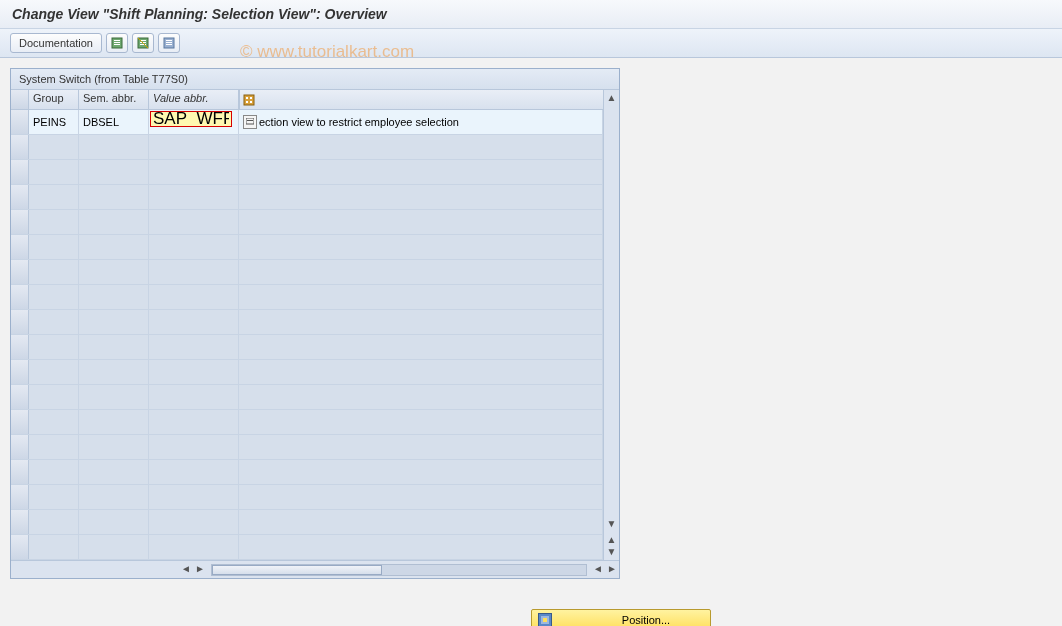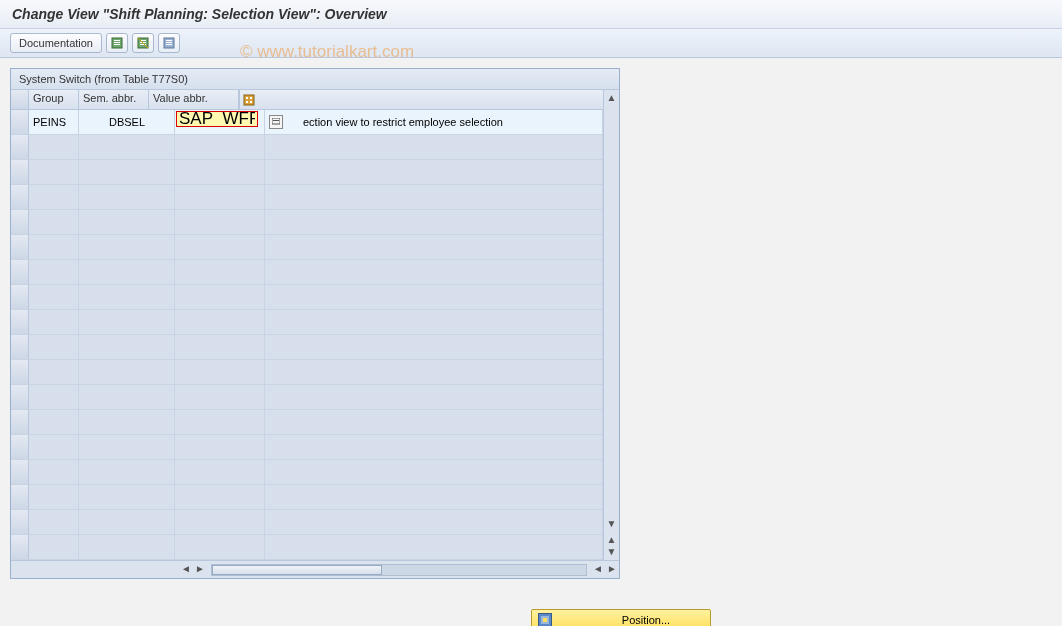--- a/index.html
+++ b/index.html
@@ -82,21 +82,21 @@
   .col {
     border-right: 1px solid #b8c7db;
     padding: 2px 4px;
     font-size: 11px;
     color: #333;
     overflow: hidden;
     white-space: nowrap;
   }
   .col-group { width: 50px; }
   .col-sem { width: 70px; }
-  .col-val { width: 90px; }
+  .col-val { width: 90px; font-style: italic; }
   .col-desc { flex:1; }
   .config-icon-cell {
     width: 18px;
     border-left: 1px solid #b8c7db;
     display:flex;align-items:center;justify-content:center;
     background: linear-gradient(#e9eef6,#d8e1ee);
   }
   .grid-rows { }
   .grid-row {
     display: flex;
@@ -113,23 +113,23 @@
   .cell {
     border-right: 1px solid #c8d4e4;
     padding: 2px 4px;
     font-size: 11px;
     overflow: hidden;
     white-space: nowrap;
     display:flex;
     align-items:center;
   }
   .cell-group { width: 50px; }
-  .cell-sem { width: 70px; margin-left: 26px; }
+  .cell-sem { width: 70px; }
   .cell-val { width: 90px; position:relative;}
-  .cell-desc { flex:1; display:flex; align-items:center; gap:20px;}
+  .cell-desc { flex:1; display:flex; align-items:center; gap:2px;}
   .active-input {
     background: #fff8b0;
     border: 1px solid #d80000;
     outline: none;
     width: 82px;
     height: 16px;
     font-size: 17px;
     padding: 0 2px;
     position: absolute;
     left: 1px;

